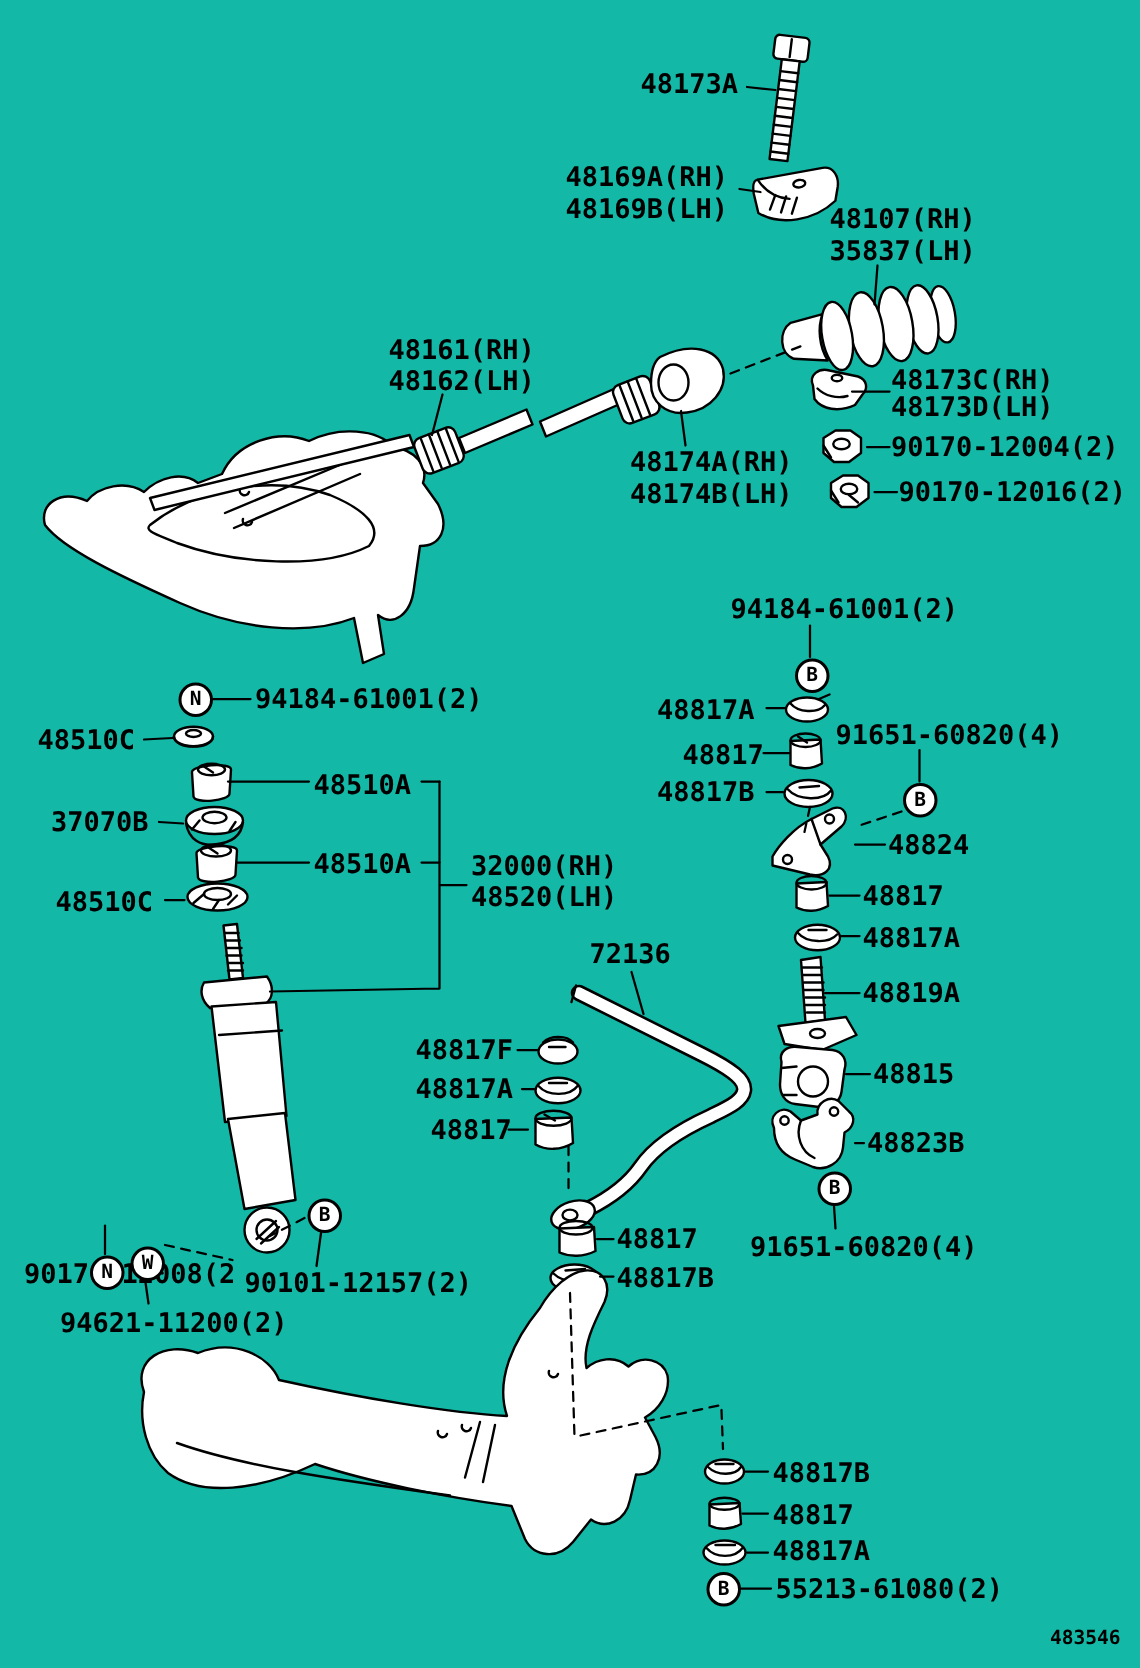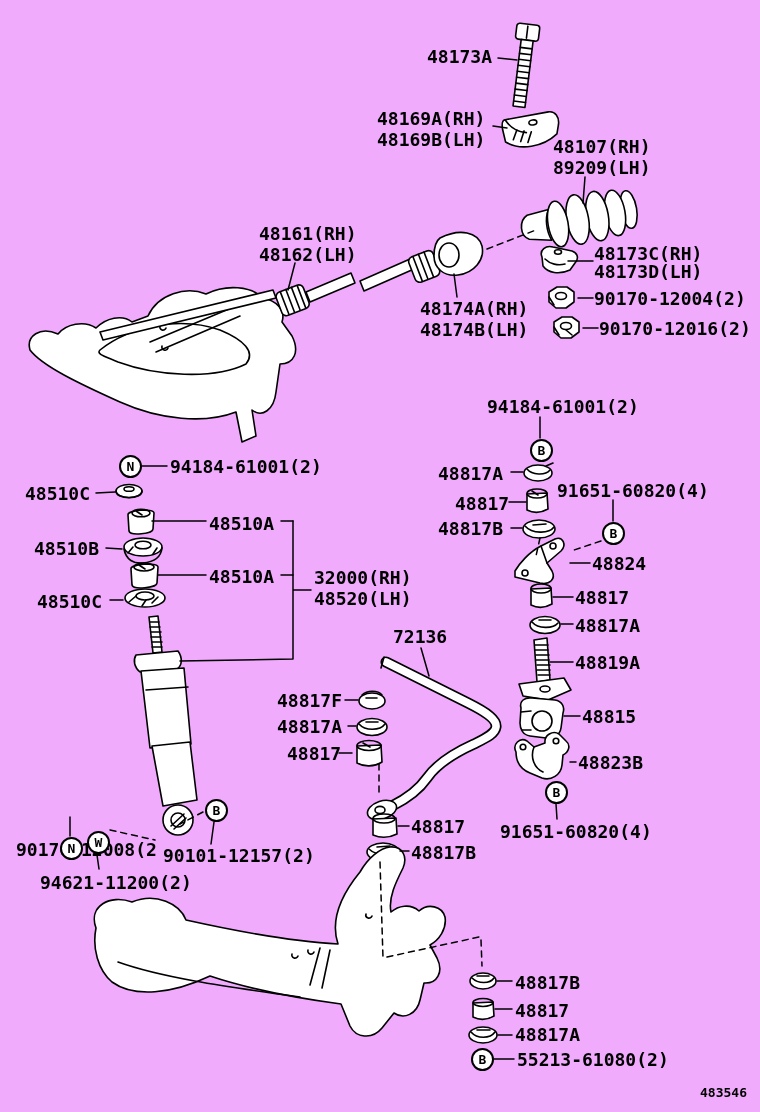--- a/index.html
+++ b/index.html
@@ -1,17 +1,17 @@
 <!DOCTYPE html>
 <html><head>
 <meta charset="utf-8">
 <style>
   html,body{margin:0;padding:0;background:#ffffff;}
   #stage{
-    position:relative;width:760px;height:1112px;background:#f0abfc;
+    position:relative;width:760px;height:1112px;background:#14b8a6;
     font-family:"DejaVu Sans Mono","Liberation Mono",monospace;
     overflow:hidden;
   }
   #art{position:absolute;left:0;top:0;}
   .lbl{
     position:absolute;white-space:nowrap;
     font:bold 18px/20px "DejaVu Sans Mono","Liberation Mono",monospace;
     color:#000;letter-spacing:0px;
   }
   .docnum{
@@ -287,34 +287,34 @@
     <path d="M 481,940 L 482,966"></path>
     <path d="M 203,812 L 180,824"></path>
     <path d="M 110,830 L 155,840"></path>
   </g>
 </svg>
 
 <div class="lbl" style="left:427px;top:47px">48173A</div>
 <div class="lbl" style="left:377px;top:109px">48169A(RH)</div>
 <div class="lbl" style="left:377px;top:130px">48169B(LH)</div>
 <div class="lbl" style="left:553px;top:137px">48107(RH)</div>
-<div class="lbl" style="left:553px;top:158px">89209(LH)</div>
+<div class="lbl" style="left:553px;top:158px">35837(LH)</div>
 <div class="lbl" style="left:259px;top:224px">48161(RH)</div>
 <div class="lbl" style="left:259px;top:245px">48162(LH)</div>
 <div class="lbl" style="left:420px;top:299px">48174A(RH)</div>
 <div class="lbl" style="left:420px;top:320px">48174B(LH)</div>
 <div class="lbl" style="left:594px;top:244px">48173C(RH)</div>
 <div class="lbl" style="left:594px;top:262px">48173D(LH)</div>
 <div class="lbl" style="left:594px;top:289px">90170-12004(2)</div>
 <div class="lbl" style="left:599px;top:319px">90170-12016(2)</div>
 <div class="lbl" style="left:487px;top:397px">94184-61001(2)</div>
 <div class="lbl" style="left:170px;top:457px">94184-61001(2)</div>
 <div class="lbl" style="left:25px;top:484px">48510C</div>
 <div class="lbl" style="left:209px;top:514px">48510A</div>
-<div class="lbl" style="left:34px;top:539px">48510B</div>
+<div class="lbl" style="left:34px;top:539px">37070B</div>
 <div class="lbl" style="left:209px;top:567px">48510A</div>
 <div class="lbl" style="left:37px;top:592px">48510C</div>
 <div class="lbl" style="left:314px;top:568px">32000(RH)</div>
 <div class="lbl" style="left:314px;top:589px">48520(LH)</div>
 <div class="lbl" style="left:438px;top:464px">48817A</div>
 <div class="lbl" style="left:455px;top:494px">48817</div>
 <div class="lbl" style="left:557px;top:481px">91651-60820(4)</div>
 <div class="lbl" style="left:438px;top:519px">48817B</div>
 <div class="lbl" style="left:592px;top:554px">48824</div>
 <div class="lbl" style="left:575px;top:588px">48817</div>

